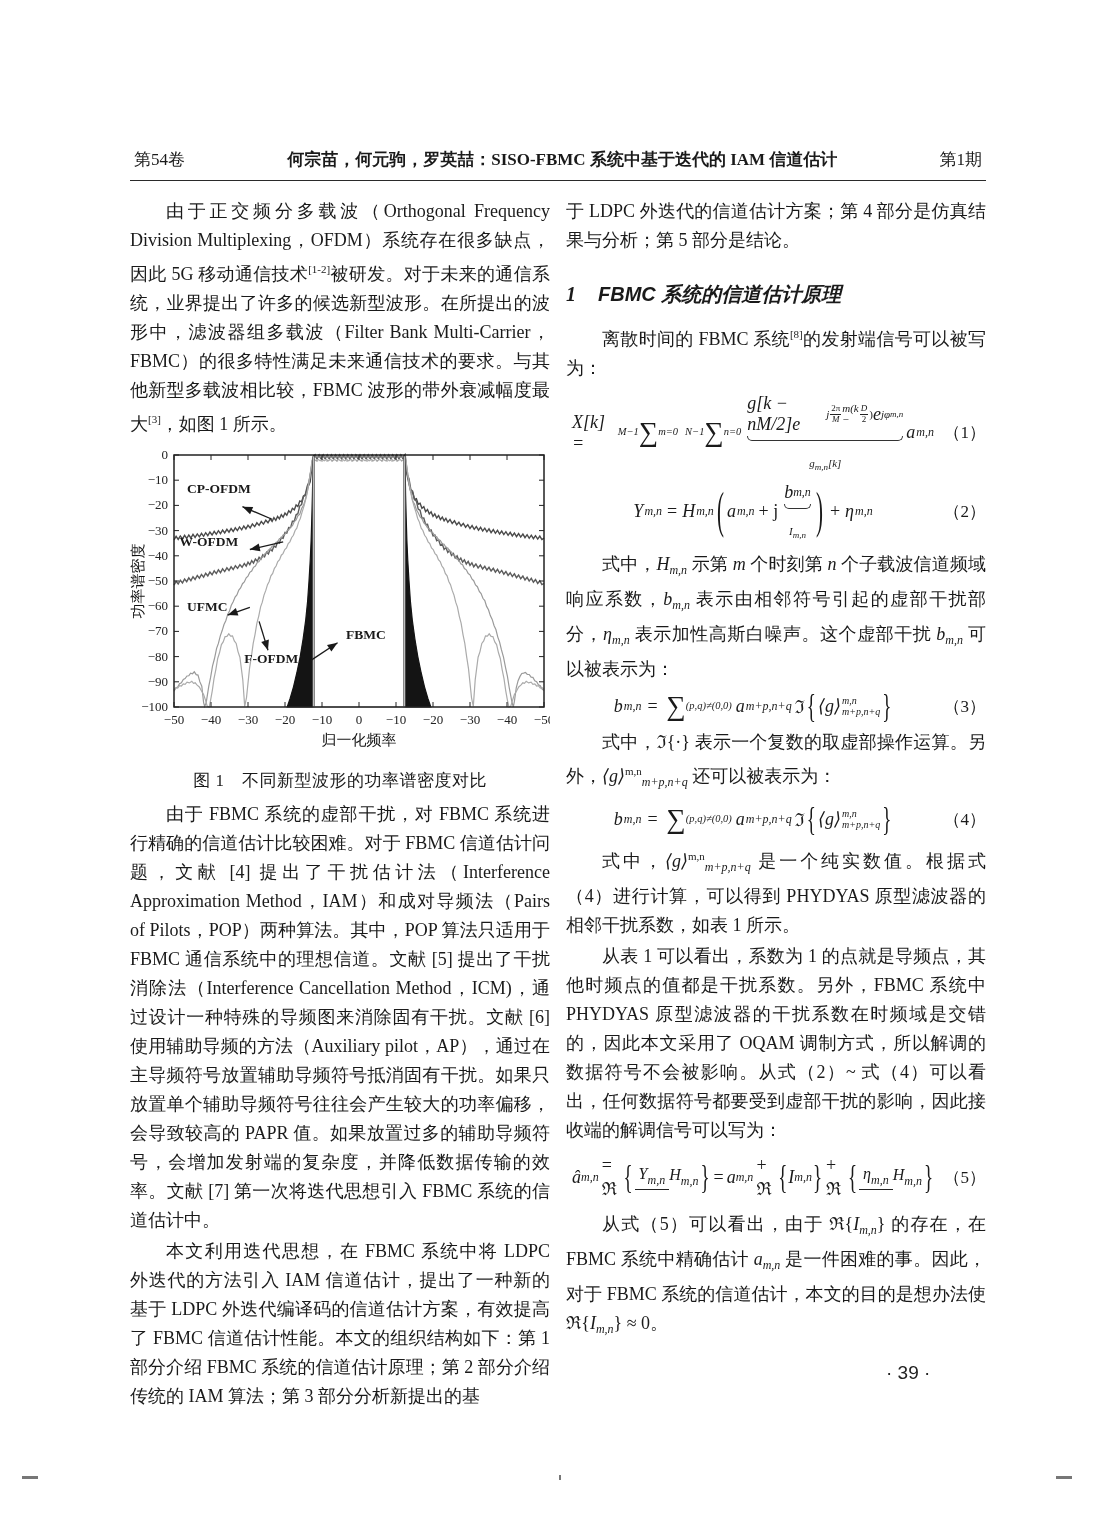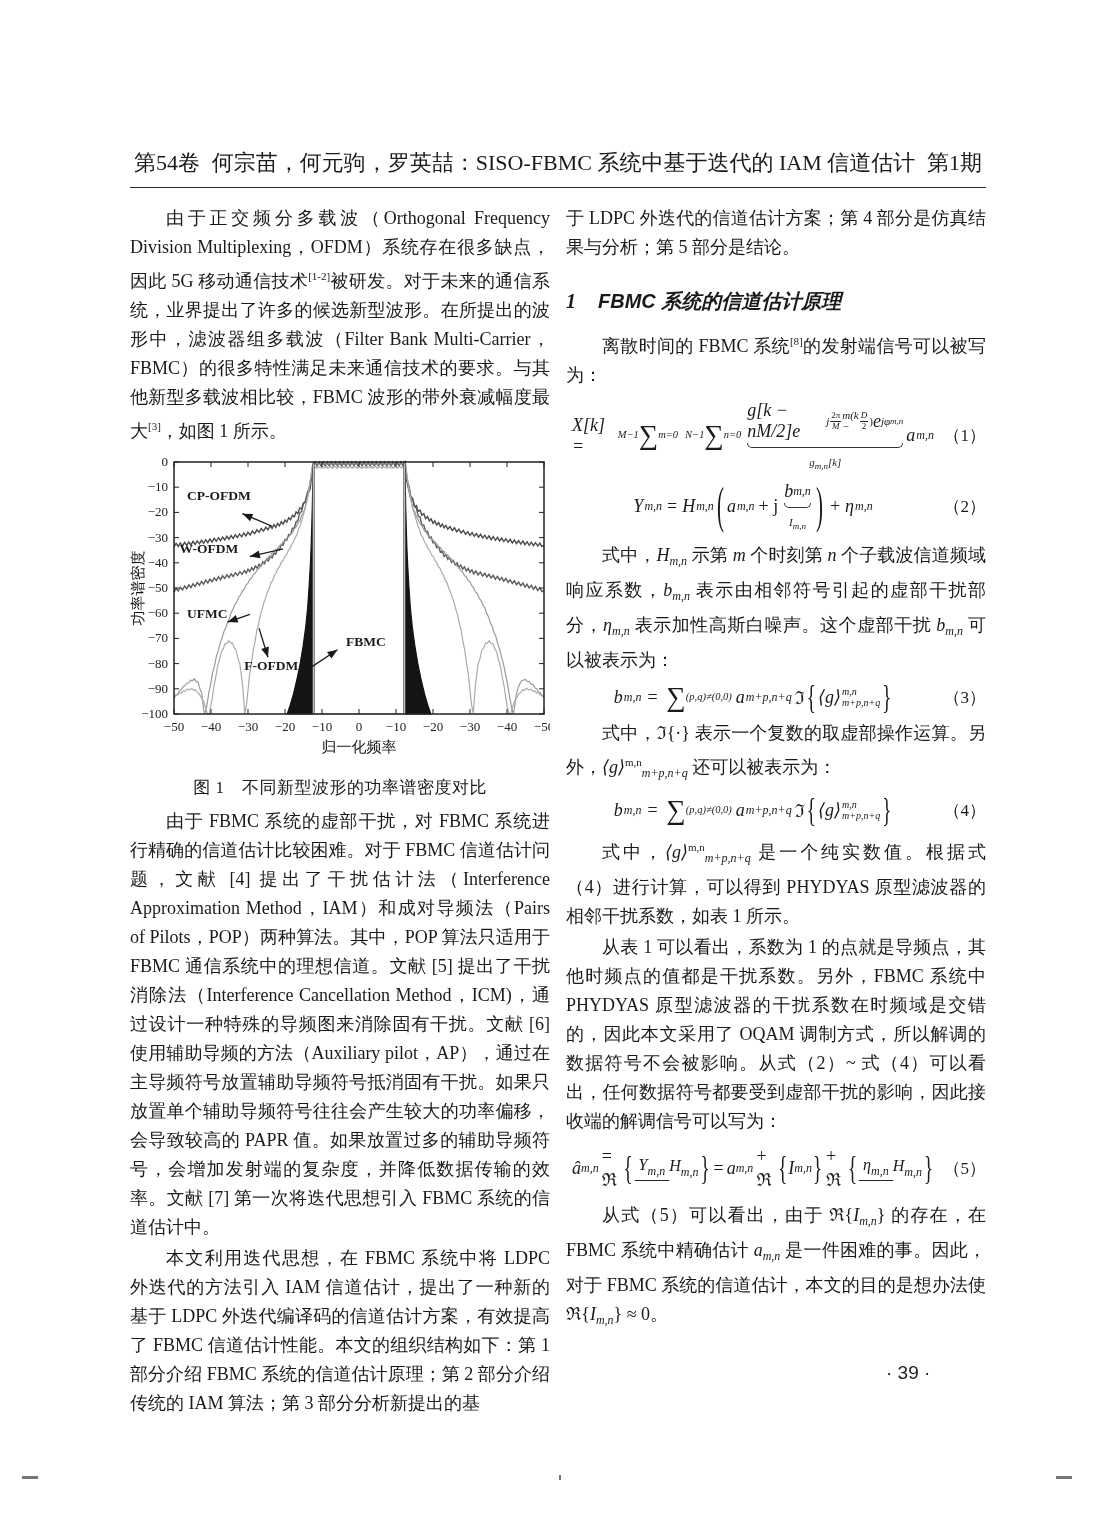--- a/index.html
+++ b/index.html
@@ -4,22 +4,22 @@
 <style>
   html,body{margin:0;padding:0;}
   body{
     width:1115px;height:1526px;position:relative;background:#ffffff;
     font-family:"Liberation Serif","DejaVu Serif",serif;color:#1a1a1a;
     overflow:hidden;
   }
   .sheet{position:absolute;left:130px;top:148px;width:856px;}
   
   .hdr{display:flex;align-items:baseline;justify-content:space-between;
-       font-size:22px;padding:0 4px 9px 4px;border-bottom:1.6px solid #2a2a2a;}
-  .hdr-title{flex:1;text-align:center;}
+       font-size:17px;padding:0 4px 9px 4px;border-bottom:1.6px solid #2a2a2a;}
+  .hdr-title{flex:1;text-align:center;font-weight:bold;}
   
   .cols{display:flex;gap:16px;margin-top:16px;}
   .col{width:420px;}
   p{font-size:18px;line-height:29px;text-align:justify;margin:0 0 2px 0;text-indent:2em;}
   p.noindent{text-indent:0;}
   h2.sec{font-size:20px;margin:10px 0 12px 0;font-weight:bold;
          font-family:"Liberation Sans","DejaVu Sans",sans-serif;}
   h2.sec .sec-num{font-family:"Liberation Serif","DejaVu Serif",serif;margin-right:22px;}
   .run-sup{font-size:11px;vertical-align:7px;}
   .run-sub{font-size:12px;vertical-align:-4px;font-style:italic;}
@@ -38,21 +38,21 @@
   .bigsum .lim{font-size:10.5px;font-style:italic;line-height:1.15;}
   .bigsum .sym{font-size:27px;font-style:normal;line-height:.9;}
   .exp{display:inline-flex;align-items:center;font-size:11px;vertical-align:9px;line-height:1;}
   .ssub{font-size:9px;font-style:italic;vertical-align:-3px;}
   .sfrac{display:inline-flex;flex-direction:column;align-items:center;font-size:9px;line-height:1.1;margin:0 1px;}
   .sfrac .sft{border-bottom:.8px solid #222;padding:0 1px;}
   .ubwrap{display:inline-flex;flex-direction:column;align-items:center;margin:0 2px;}
   .ubrow{display:inline-flex;align-items:center;}
   .ubbar{align-self:stretch;height:4px;border-left:1px solid #333;border-right:1px solid #333;
          border-bottom:1px solid #333;border-radius:0 0 6px 6px;margin-top:1px;}
-  .ublab{font-size:11px;margin-top:8px;}
+  .ublab{font-size:11px;margin-top:16px;}
   .ublab .ssub{font-size:9px;}
   .bp{display:inline-block;transform:scaleY(2.4);font-size:21px;font-weight:300;margin:0 2px;}
   .bb{display:inline-block;transform:scaleY(1.8);font-size:19px;margin:0 1px;}
   .supsub{display:inline-flex;flex-direction:column;font-size:10px;line-height:1.15;
           font-style:italic;vertical-align:-6px;text-align:left;}
   .bfrac{display:inline-flex;flex-direction:row;align-items:center;vertical-align:middle;
          font-size:16px;margin:0 1px;}
   .bfrac .ft{border-bottom:1px solid #222;padding:0 4px 1px 4px;}
   .bfrac .fb{padding-top:1px;}
   .pagenum{position:absolute;left:756px;top:1214px;font-size:19px;

